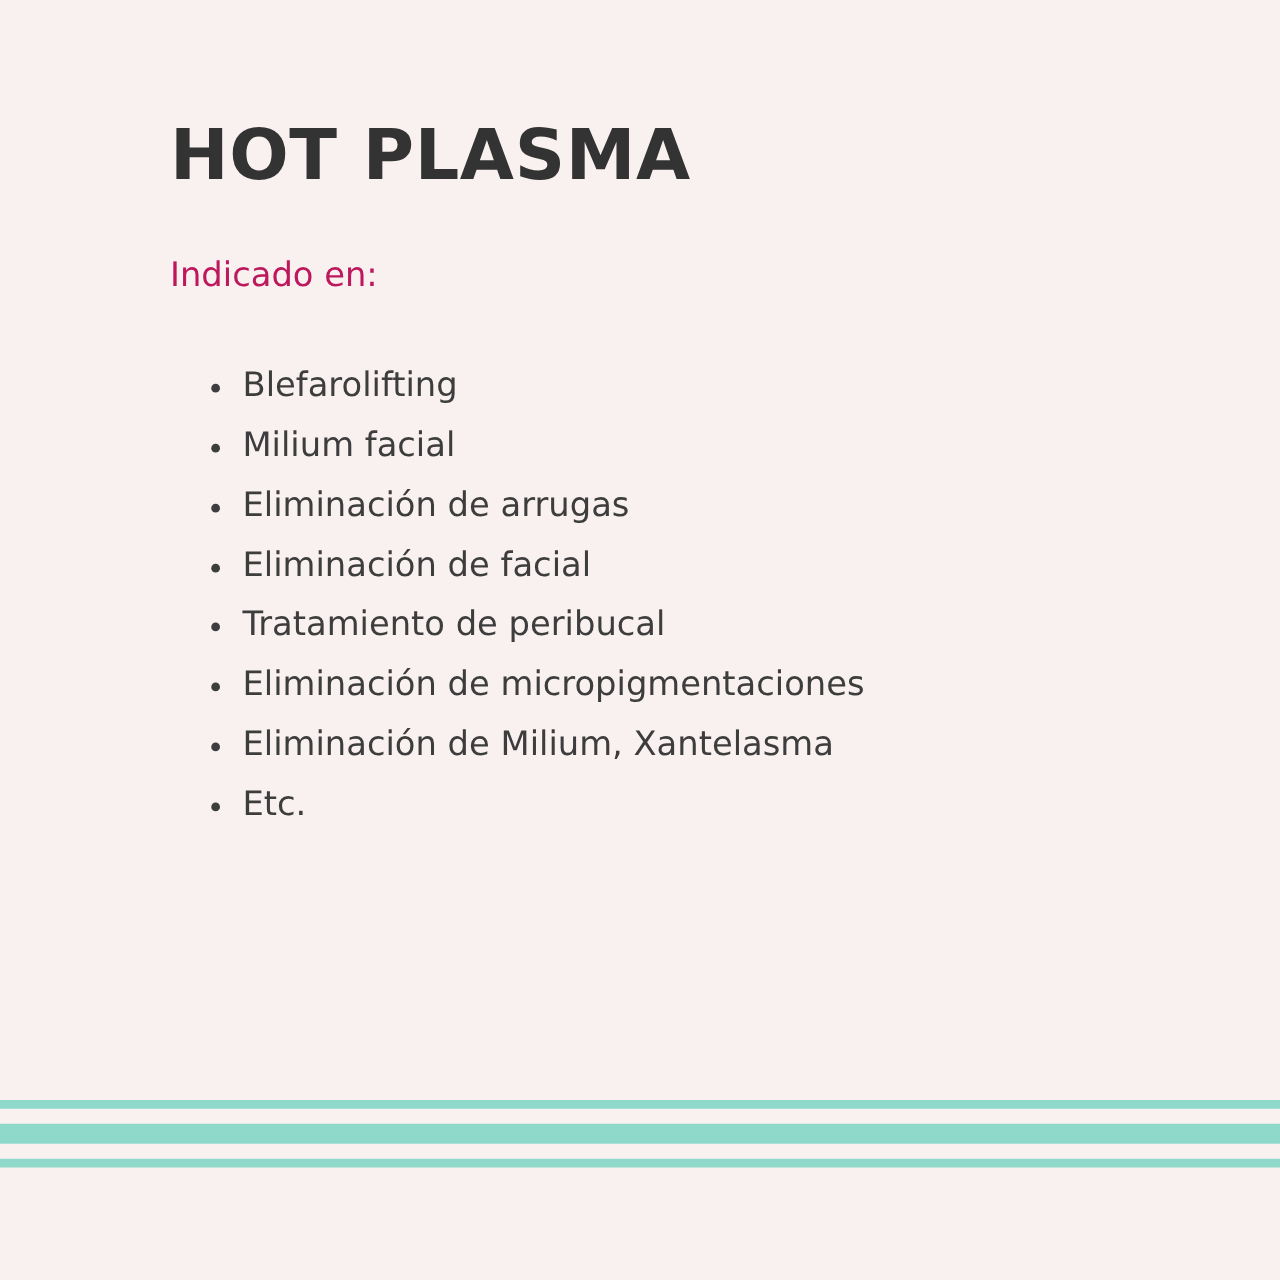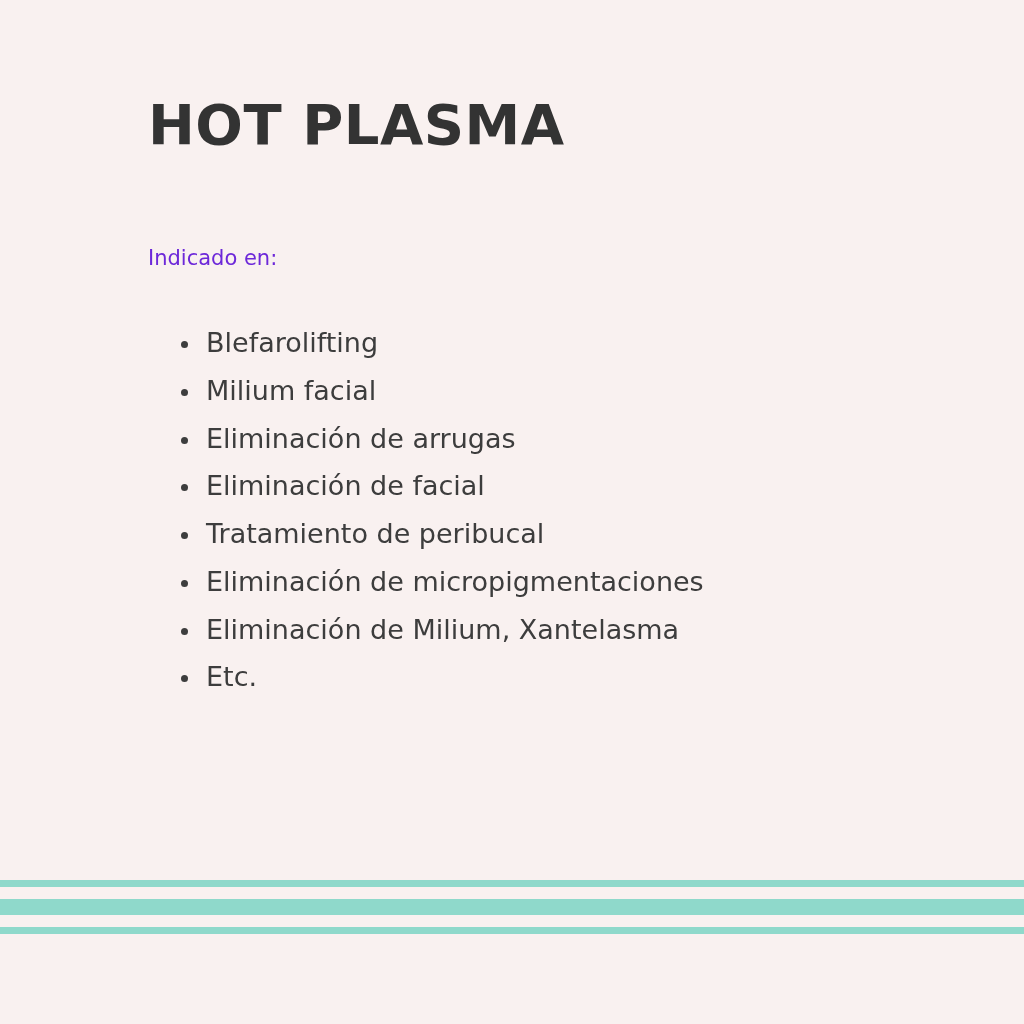--- a/index.html
+++ b/index.html
@@ -15,37 +15,37 @@
   }
   .slide {
     position: relative;
     width: 1024px;
     height: 1024px;
     background: #f9f1f0;
     box-sizing: border-box;
   }
   .content {
     position: absolute;
-    left: 148px;
+    left: 136px;
     top: 96px;
     right: 60px;
   }
   .title {
     font-family: "DejaVu Sans", sans-serif;
     font-weight: bold;
     font-size: 56px;
     letter-spacing: 0.5px;
     color: #333333;
     margin: 0;
     line-height: 1.05;
   }
   .subtitle {
-    font-size: 21px;
-    color: #6d28d9;
-    margin: 91px 0 0 0;
+    font-size: 27px;
+    color: #be185d;
+    margin: 50px 0 0 0;
     line-height: 1.2;
   }
   ul.bullets {
     margin: 48px 0 0 0;
     padding: 0 0 0 58px;
     list-style: none;
   }
   ul.bullets li {
     position: relative;
     font-size: 27px;

